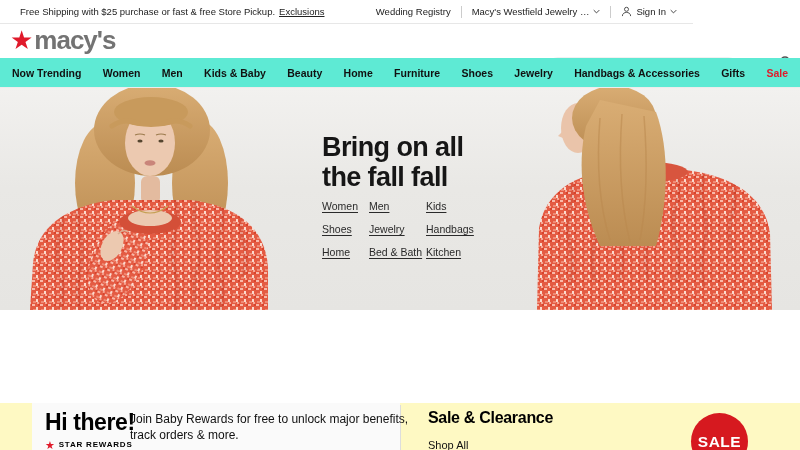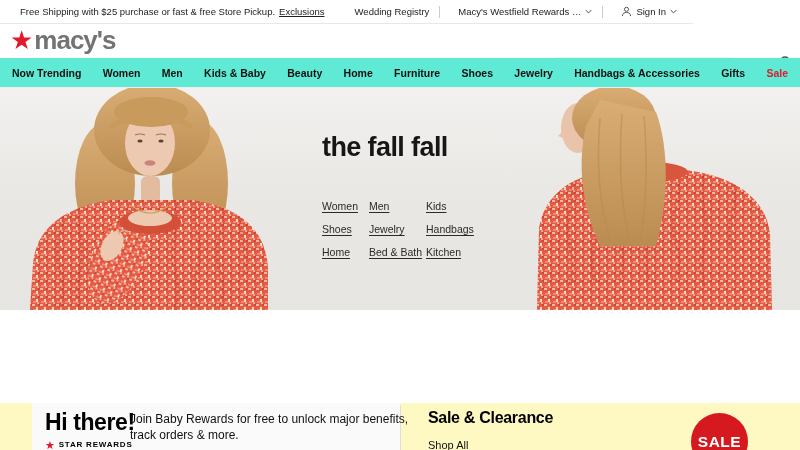--- a/index.html
+++ b/index.html
@@ -16,21 +16,21 @@
   
   .topbar{position:absolute;top:0;left:0;width:693px;height:24px;
     display:flex;align-items:center;justify-content:space-between;
     padding:0 16px 0 20px;border-bottom:1px solid var(--gray-line);
     font-size:9.5px;color:#222;}
   .topbar a{color:#222;text-decoration:none;}
   .topbar-left{display:flex;gap:4px;align-items:center;}
   .promo-link{text-decoration:underline !important;cursor:pointer;}
   .topbar-right{display:flex;align-items:center;gap:10px;}
   .vdiv{width:1px;height:12px;background:#ccc;}
-  .tb-item{display:flex;align-items:center;gap:4px;cursor:pointer;margin-left:8px;}
+  .tb-item{display:flex;align-items:center;gap:4px;cursor:pointer;}
   .chev{width:7px;height:7px;flex:0 0 auto;}
   .person-ic{width:11px;height:11px;}
 
   
   .header{position:absolute;top:24px;left:0;width:800px;height:34px;background:#fff;}
   .logo{position:absolute;left:10px;top:3px;display:flex;align-items:center;cursor:pointer;}
   .logo-star{color:var(--macys-red);font-size:26px;line-height:26px;margin-right:1px;}
   .logo-text{font-size:26px;line-height:26px;font-weight:700;letter-spacing:-1px;color:#737373;}
   .search-wrap{position:absolute;left:548px;top:33px;width:190px;height:20px;
     background:#f1f1f1;border-radius:10px;display:flex;align-items:center;padding:0 8px;}
@@ -87,21 +87,21 @@
 
   <div class="topbar">
     <div class="topbar-left">
       <span>Free Shipping with $25 purchase or fast &amp; free Store Pickup.</span>
       <a class="promo-link">Exclusions</a>
     </div>
     <div class="topbar-right">
       <a class="tb-item">Wedding Registry</a>
       <span class="vdiv"></span>
       <a class="tb-item">
-        <span>Macy's Westfield Rewards …</span>
+        <span>Macy's Westfield Jewelry …</span>
         <svg class="chev" viewBox="0 0 10 10">
             <path d="M1 3 L5 7 L9 3" fill="none" stroke="#444" stroke-width="1.4"></path>
           </svg>
       </a>
       <span class="vdiv"></span>
       <a class="tb-item">
         <svg class="person-ic" viewBox="0 0 12 12">
             <circle cx="6" cy="3.6" r="2.2" fill="none" stroke="#444" stroke-width="1"></circle>
             <path d="M1.5 11 C1.5 8 4 7 6 7 C8 7 10.5 8 10.5 11" fill="none" stroke="#444" stroke-width="1"></path>
           </svg>
@@ -232,20 +232,21 @@
         <path d="M562 44 l-4 4 l5 2 Z" fill="#eac4aa"></path>
         <ellipse cx="614" cy="30" rx="42" ry="32" fill="url(#hairGrad)"></ellipse>
         <path d="M586 38 C576 80 584 124 600 158 L656 158 C668 116 670 62 656 24 L600 12 Z" fill="url(#hairGrad)"></path>
         <path d="M600 30 C596 80 600 120 610 152" stroke="#b9894e" stroke-width="1.5" fill="none" opacity="0.55"></path>
         <path d="M622 26 C618 80 622 122 630 154" stroke="#b9894e" stroke-width="1.5" fill="none" opacity="0.55"></path>
         <path d="M644 28 C648 78 646 120 640 152" stroke="#b9894e" stroke-width="1.5" fill="none" opacity="0.55"></path>
       </g>
     </svg>
 
     <div class="hero-headline">
+      <div>Bring on all</div>
       <div>the fall fall</div>
     </div>
     <div class="hero-links">
         <a class="hero-link">Women</a>
         <a class="hero-link">Men</a>
         <a class="hero-link">Kids</a>
         <a class="hero-link">Shoes</a>
         <a class="hero-link">Jewelry</a>
         <a class="hero-link">Handbags</a>
         <a class="hero-link">Home</a>

